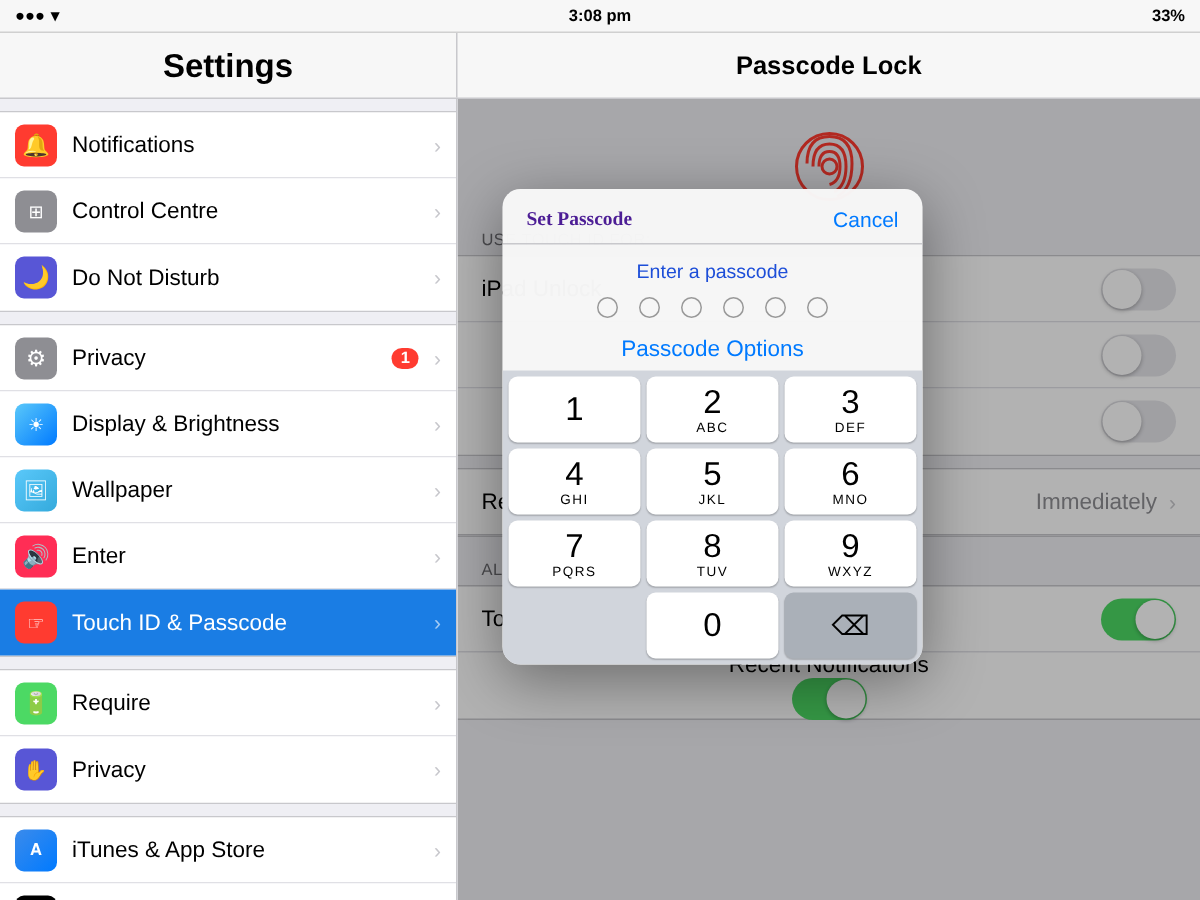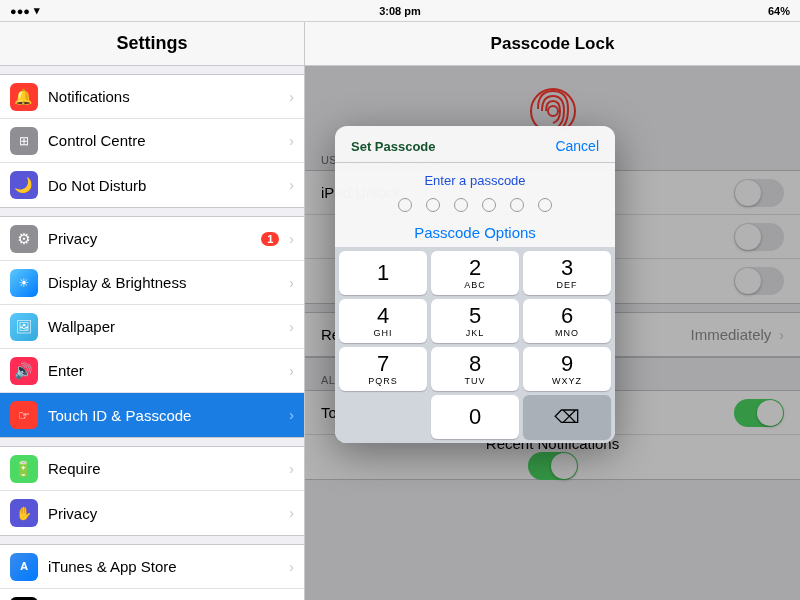--- a/index.html
+++ b/index.html
@@ -37,21 +37,21 @@
       border-bottom: 1px solid #c8c8cc;
       display: flex;
       align-items: center;
       flex-shrink: 0;
     }
     .nav-left {
       width: 305px;
       display: flex;
       align-items: center;
       justify-content: center;
-      font-size: 18px;
+      font-size: 22px;
       font-weight: 600;
       color: #000;
       border-right: 1px solid #c8c8cc;
       height: 100%;
     }
     .nav-right {
       flex: 1;
       display: flex;
       align-items: center;
       justify-content: center;
@@ -234,21 +234,22 @@
     .dialog-title-bar {
       display: flex;
       align-items: center;
       justify-content: space-between;
       padding: 12px 16px 8px;
       border-bottom: 1px solid #c8c8cc;
     }
     .dialog-title {
       font-size: 13px;
       font-weight: 600;
-      color: #14532d;
+      color: #4c1d95;
+      font-family: Liberation Serif, serif;
     }
     .dialog-cancel {
       font-size: 14px;
       color: #007aff;
       cursor: pointer;
     }
     .dialog-prompt {
       font-size: 13px;
       color: #1d4ed8;
       text-align: center;
@@ -358,21 +359,21 @@
 </head>
 <body>
 
 <div class="status-bar">
   <div class="status-left">
     <span>●●●</span>
     <span>▾</span>
   </div>
   <span class="status-center">3:08 pm</span>
   <div class="status-right">
-    <span>64%</span>
+    <span>33%</span>
   </div>
 </div>
 
 <div class="nav-bar">
   <div class="nav-left">Settings</div>
   <div class="nav-right">Passcode Lock</div>
 </div>
 
 <div class="main">
 

